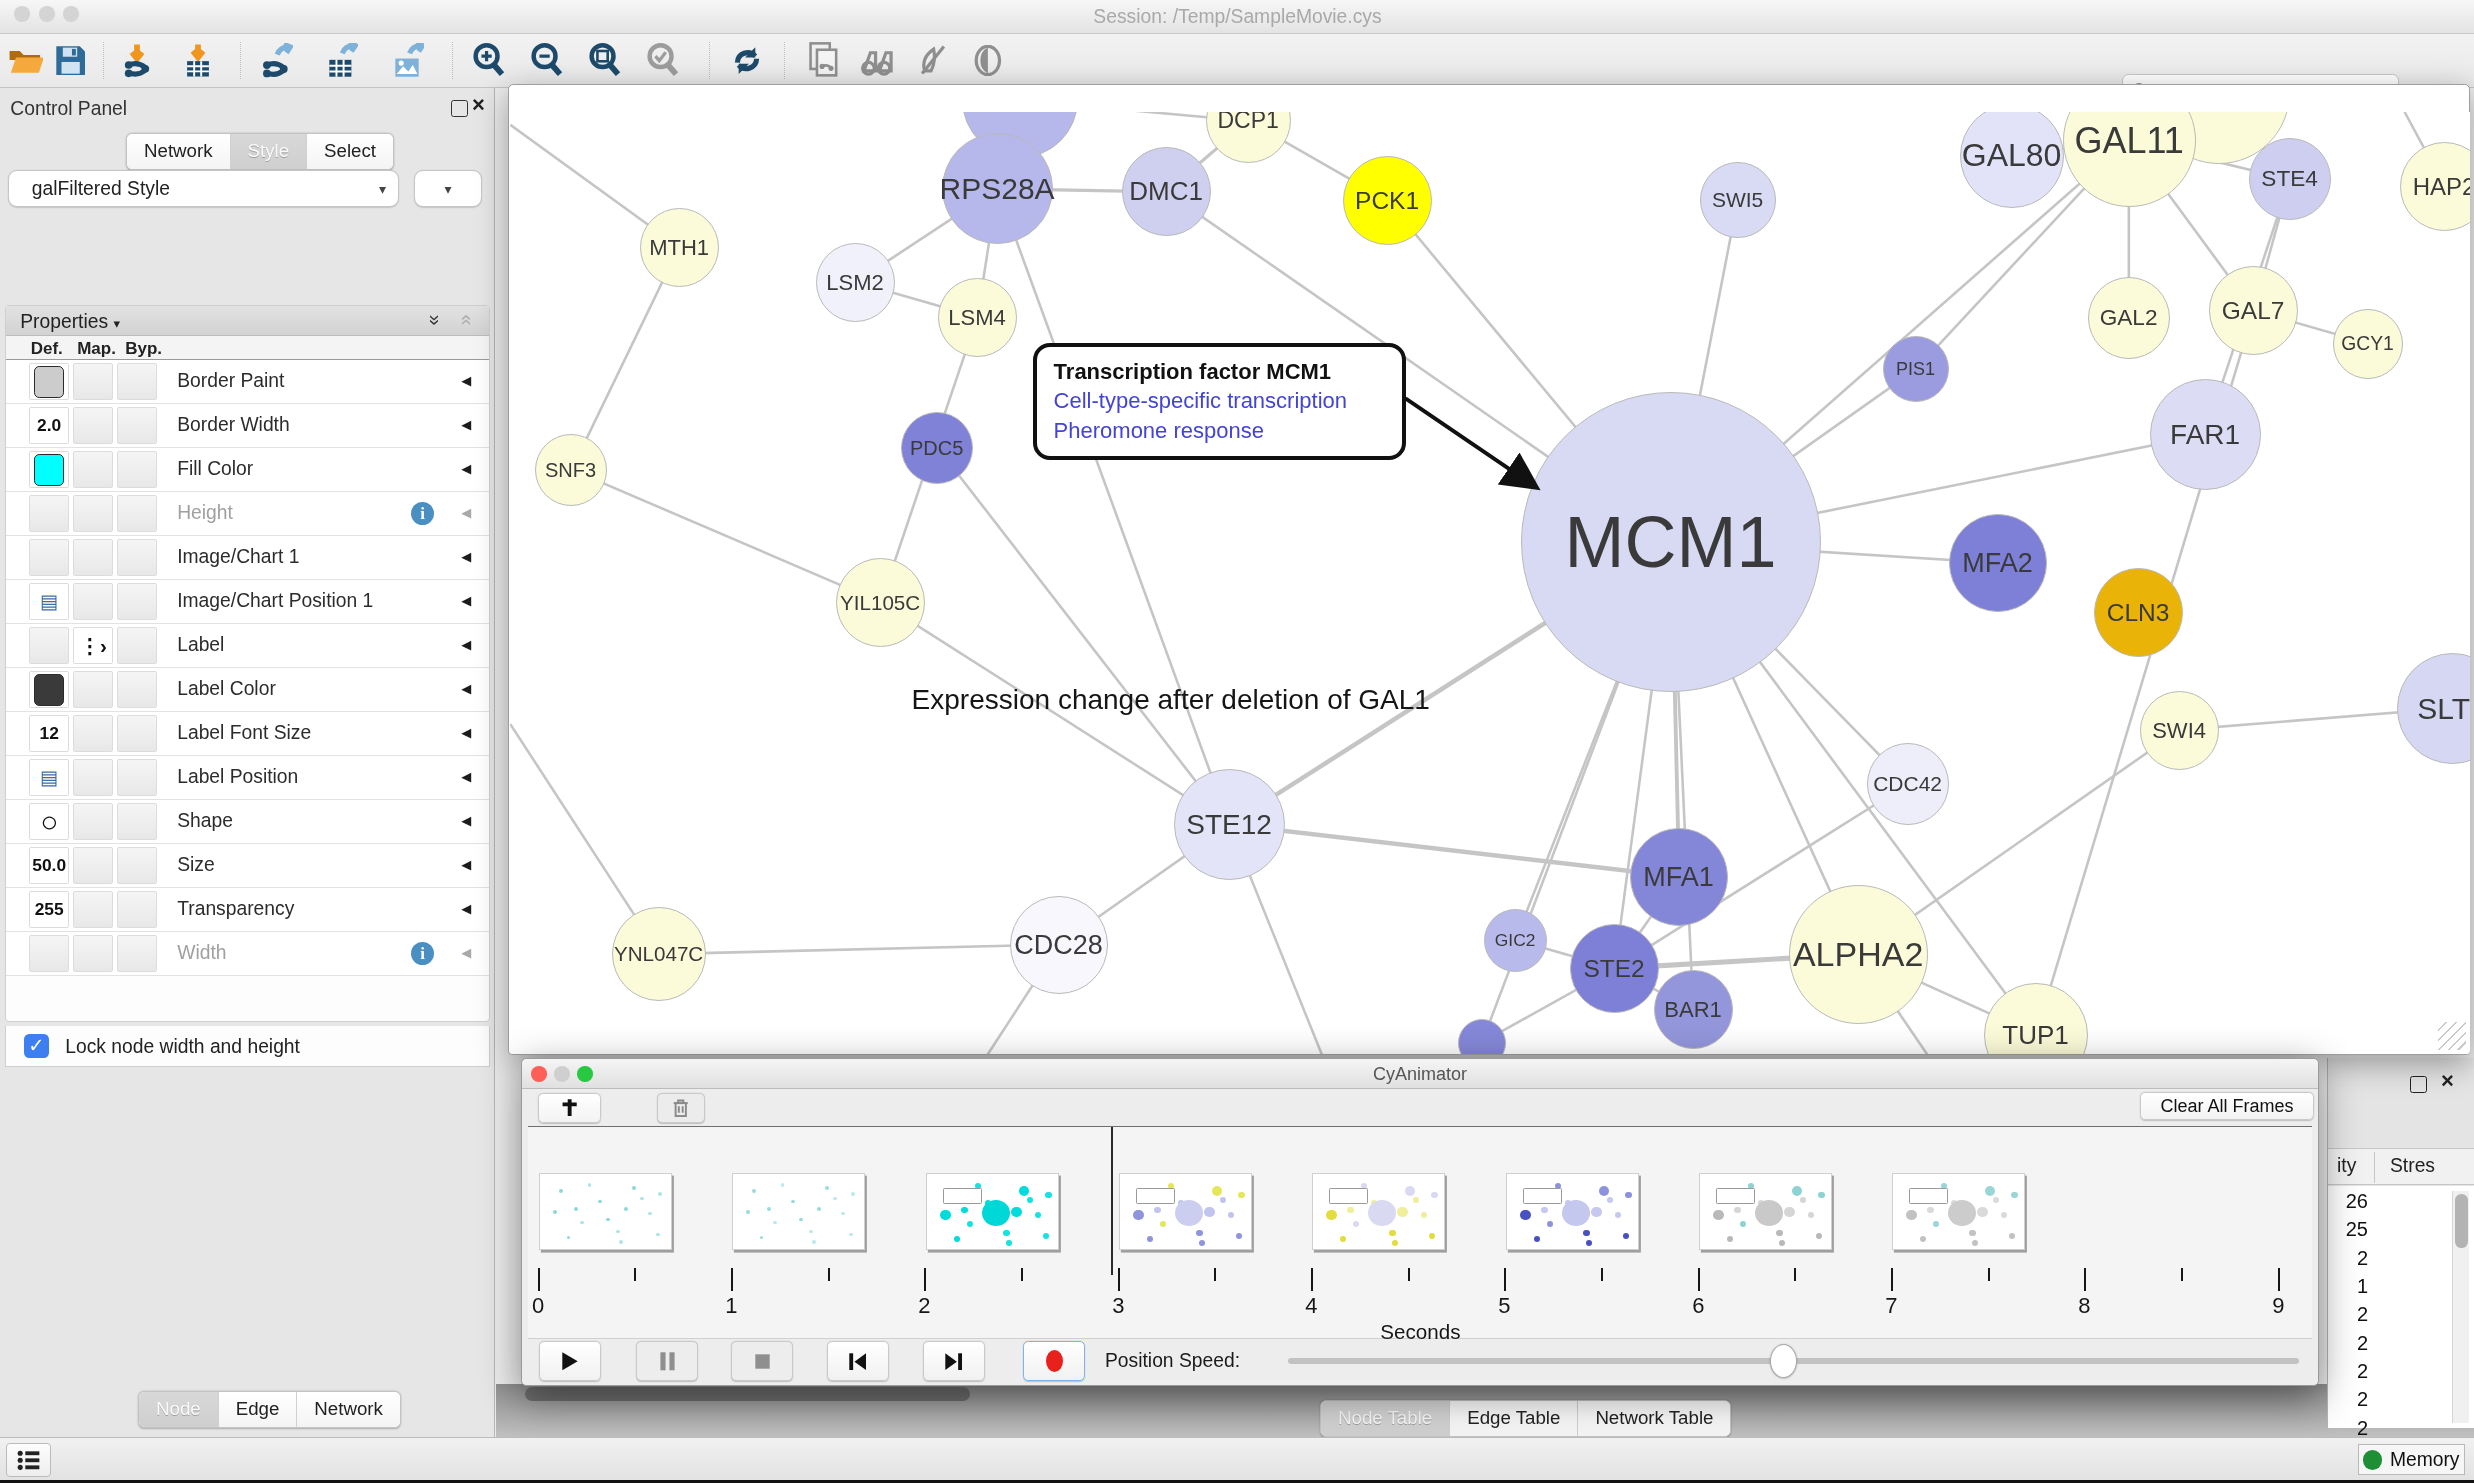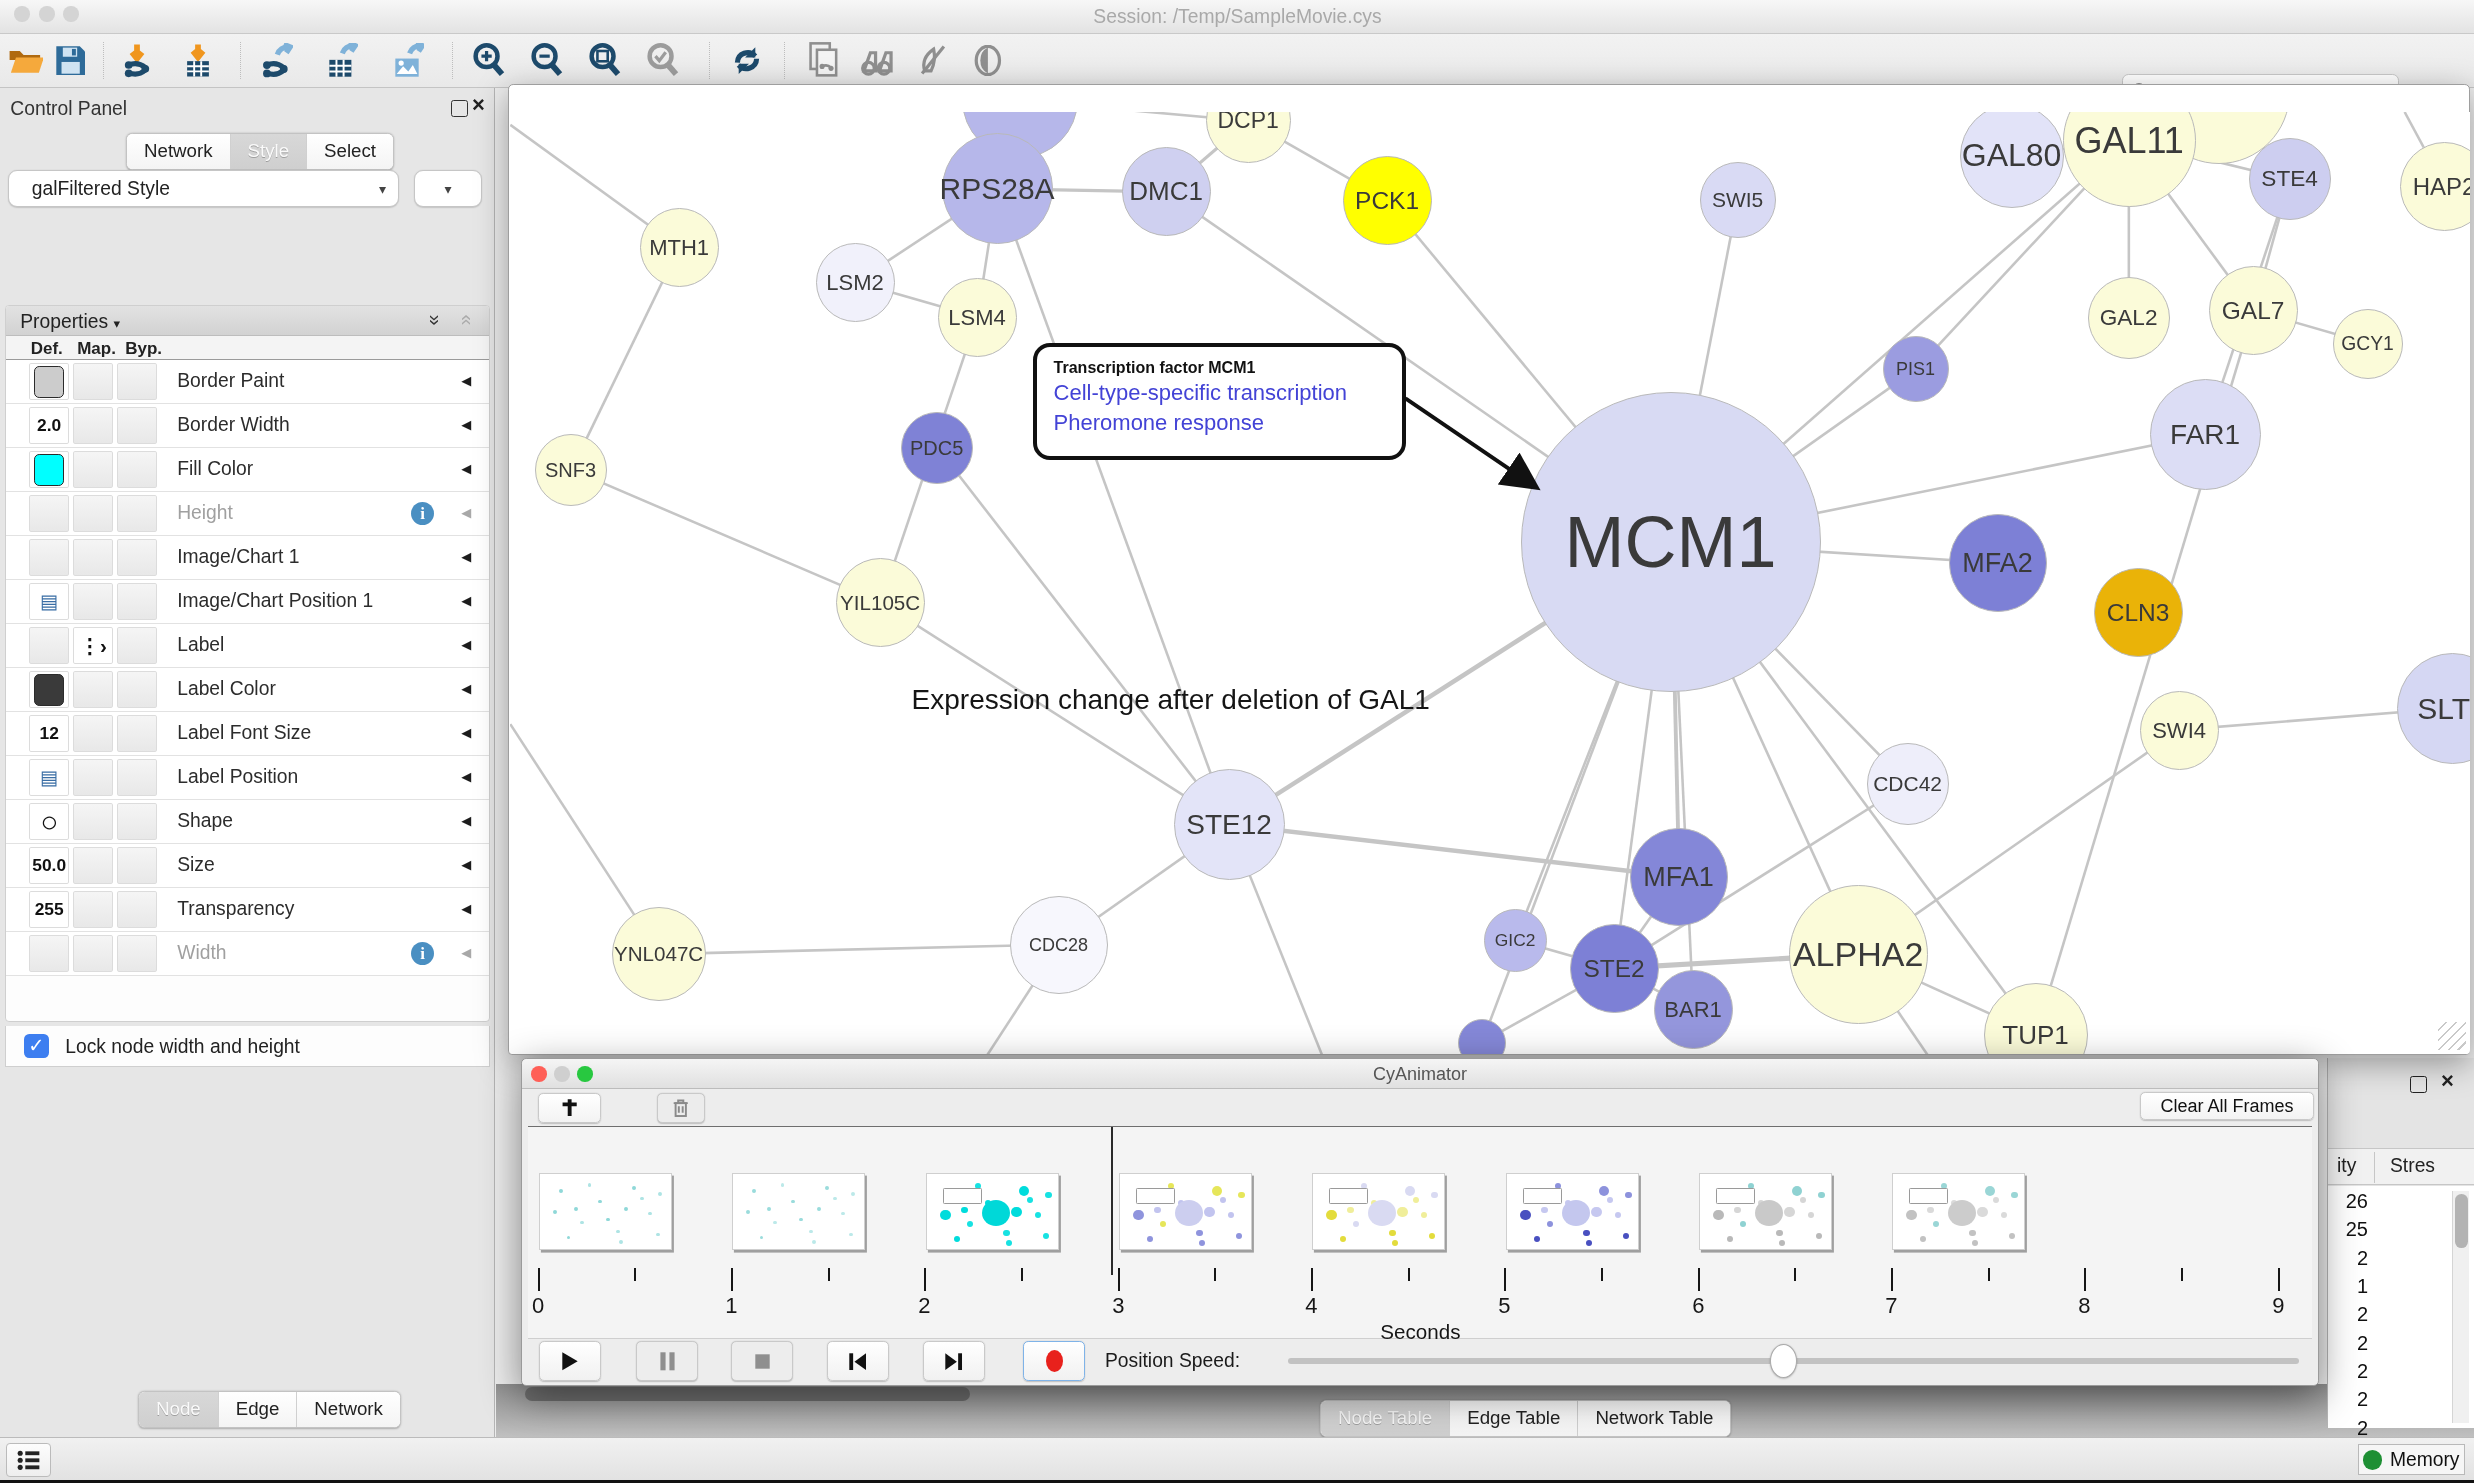--- a/index.html
+++ b/index.html
@@ -75,21 +75,21 @@
   .netwin .bar .t { position:absolute; width:100%; text-align:center; top:3.9px;
     font-size:18px; color:#444; }
   .netcontent { position:absolute; left:0.6px; top:27px; width:1960px; height:942px;
     overflow:hidden; background:#fff; border-radius:0 0 3.9px 3.9px; }
   .node { position:absolute; border-radius:50%; border:1.9px solid #b9b9b9;
     display:flex; align-items:center; justify-content:center; color:#3a3a3a; }
   .grip { position:absolute; right:3.9px; bottom:3.9px; width:28px; height:28px;
     background:repeating-linear-gradient(135deg, transparent 0 5.2px, #c9c9c9 5.2px 7px); }
   .anno { position:absolute; left:523px; top:231px; width:373px; height:117px;
     border:4.5px solid #111; border-radius:17px; background:#fff; padding:11.6px 17px; }
-  .anno .h { font-size:16px; font-weight:bold; color:#111; }
+  .anno .h { font-size:22px; font-weight:bold; color:#111; }
   .anno .l { font-size:22px; color:#4343d6; margin-top:3.9px; }
   .caption { position:absolute; left:389px; top:572px; font-size:28px; color:#151515;margin-left:13px; }
 
   
   .cywin { position:absolute; left:521px; top:1058px; width:1798px; height:328px;
     background:#ededed; border:0.6px solid #9a9a9a; border-radius:5.2px;
     box-shadow:0 10.3px 39px rgba(0,0,0,.45); }
   .cywin .bar { position:absolute; left:0; top:0; right:0; height:30px;
     background:linear-gradient(#f5f5f5,#e0e0e0); border-bottom:0.6px solid #bcbcbc;
     border-radius:5.2px 5.2px 0 0; }
@@ -625,21 +625,21 @@
         </div>
         <div class="node" style="left: 1887px; top: 541px; width: 111px; height: 111px; background: rgb(213, 215, 243); font-size: 30px;">
           <span>SLT2</span>
         </div>
         <div class="node" style="left: 1357px; top: 631px; width: 82px; height: 82px; background: rgb(238, 238, 250); font-size: 21px;">
           <span>CDC42</span>
         </div>
         <div class="node" style="left: 664px; top: 657px; width: 111px; height: 111px; background: rgb(227, 228, 248); font-size: 28px;">
           <span>STE12</span>
         </div>
-        <div class="node" style="left: 500px; top: 784px; width: 98px; height: 98px; background: rgb(247, 247, 253); font-size: 18px;">
+        <div class="node" style="left: 500px; top: 784px; width: 98px; height: 98px; background: rgb(247, 247, 253); font-size: 27px;">
           <span>CDC28</span>
         </div>
         <div class="node" style="left: 974px; top: 797px; width: 63px; height: 63px; background: rgb(185, 186, 236); font-size: 17.4px;">
           <span>GIC2</span>
         </div>
         <div class="node" style="left: 1120px; top: 716px; width: 98px; height: 98px; background: rgb(132, 135, 216); font-size: 27px;">
           <span>MFA1</span>
         </div>
         <div class="node" style="left: 1060px; top: 812px; width: 89px; height: 89px; background: rgb(125, 128, 214); font-size: 24.5px;">
           <span>STE2</span>

